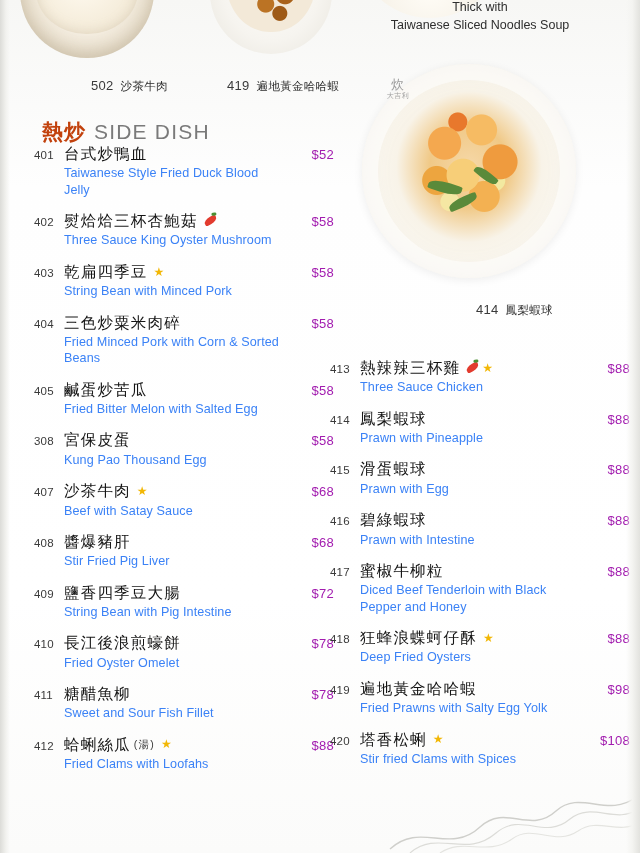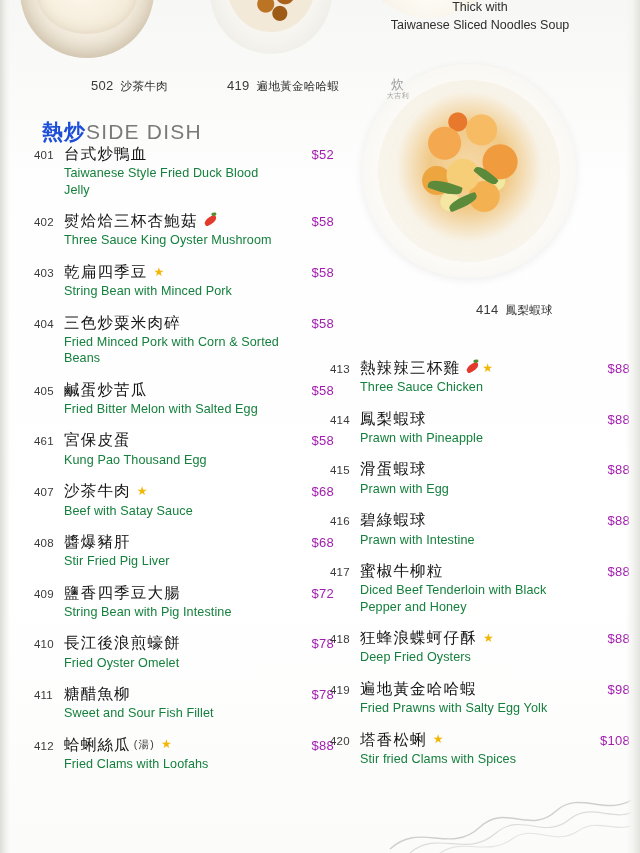--- a/index.html
+++ b/index.html
@@ -127,22 +127,22 @@
   
   .section-header {
     position: absolute;
     left: 42px; top: 118px;
     font-size: 21px;
     letter-spacing: 1px;
     color: #6f6f6f;
     font-weight: 600;
   }
   .section-header .zh {
-    color: #1d4ed8;
-    margin-right: 0;
+    color: #c2410c;
+    margin-right: 8px;
   }
   .section-header .en {
     color: #7a7a7a;
     font-weight: 500;
     letter-spacing: 1.2px;
   }
 
   
   .hero-photo {
     position: absolute;
@@ -234,21 +234,21 @@
     font-size: 15.5px;
     letter-spacing: 1.2px;
     color: #141414;
     line-height: 1.25;
     display: flex;
     align-items: center;
     flex-wrap: wrap;
   }
   .name-en {
     font-size: 12.6px;
-    color: #15803d;
+    color: #3b82f6;
     line-height: 1.3;
     margin-top: 2px;
     letter-spacing: 0.1px;
   }
   .price {
     flex: 0 0 auto;
     font-size: 13px;
     color: #a21caf;
     letter-spacing: 0.3px;
     min-width: 46px;
@@ -409,21 +409,21 @@
               <span>鹹蛋炒苦瓜</span>
             </div>
           <div class="name-en">Fried Bitter Melon with Salted Egg</div>
         </div>
         <div class="price">$58</div>
       </div>
     </div>
 
     <div class="item">
       <div class="item-head">
-        <div class="item-num">461</div>
+        <div class="item-num">308</div>
         <div class="item-body">
           <div class="name-zh">
               <span>宮保皮蛋</span>
             </div>
           <div class="name-en">Kung Pao Thousand Egg</div>
         </div>
         <div class="price">$58</div>
       </div>
     </div>
 

